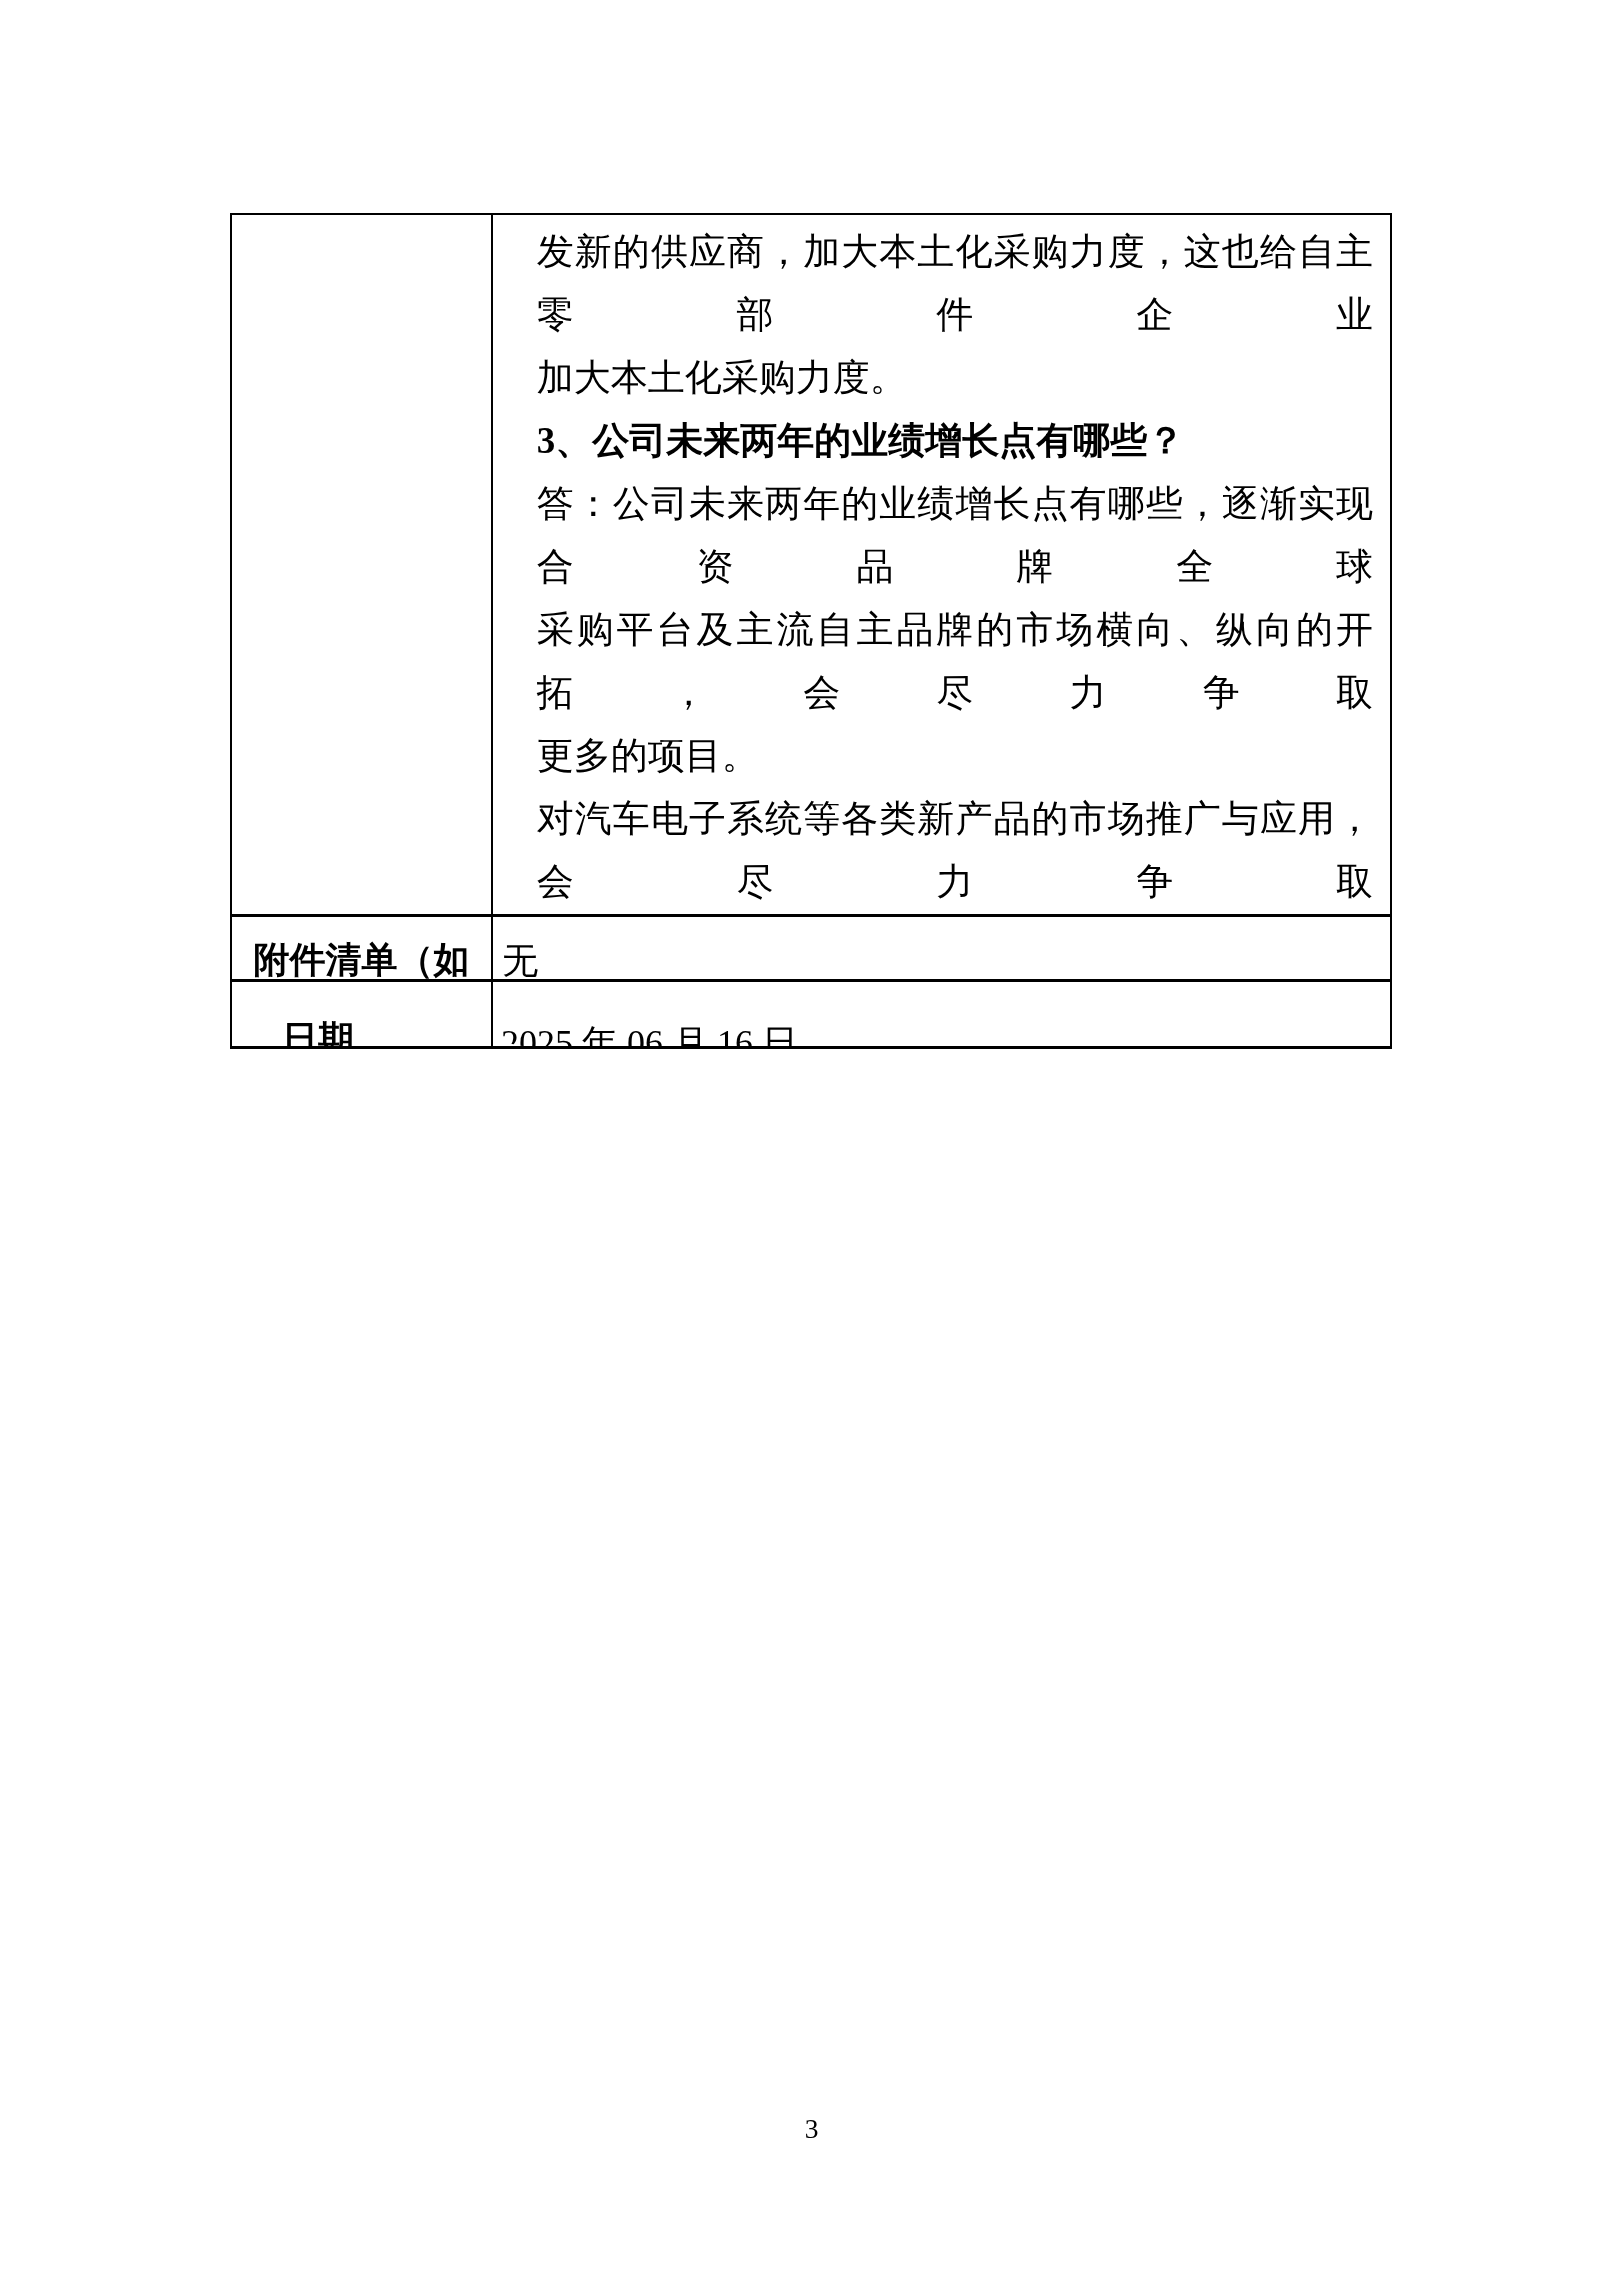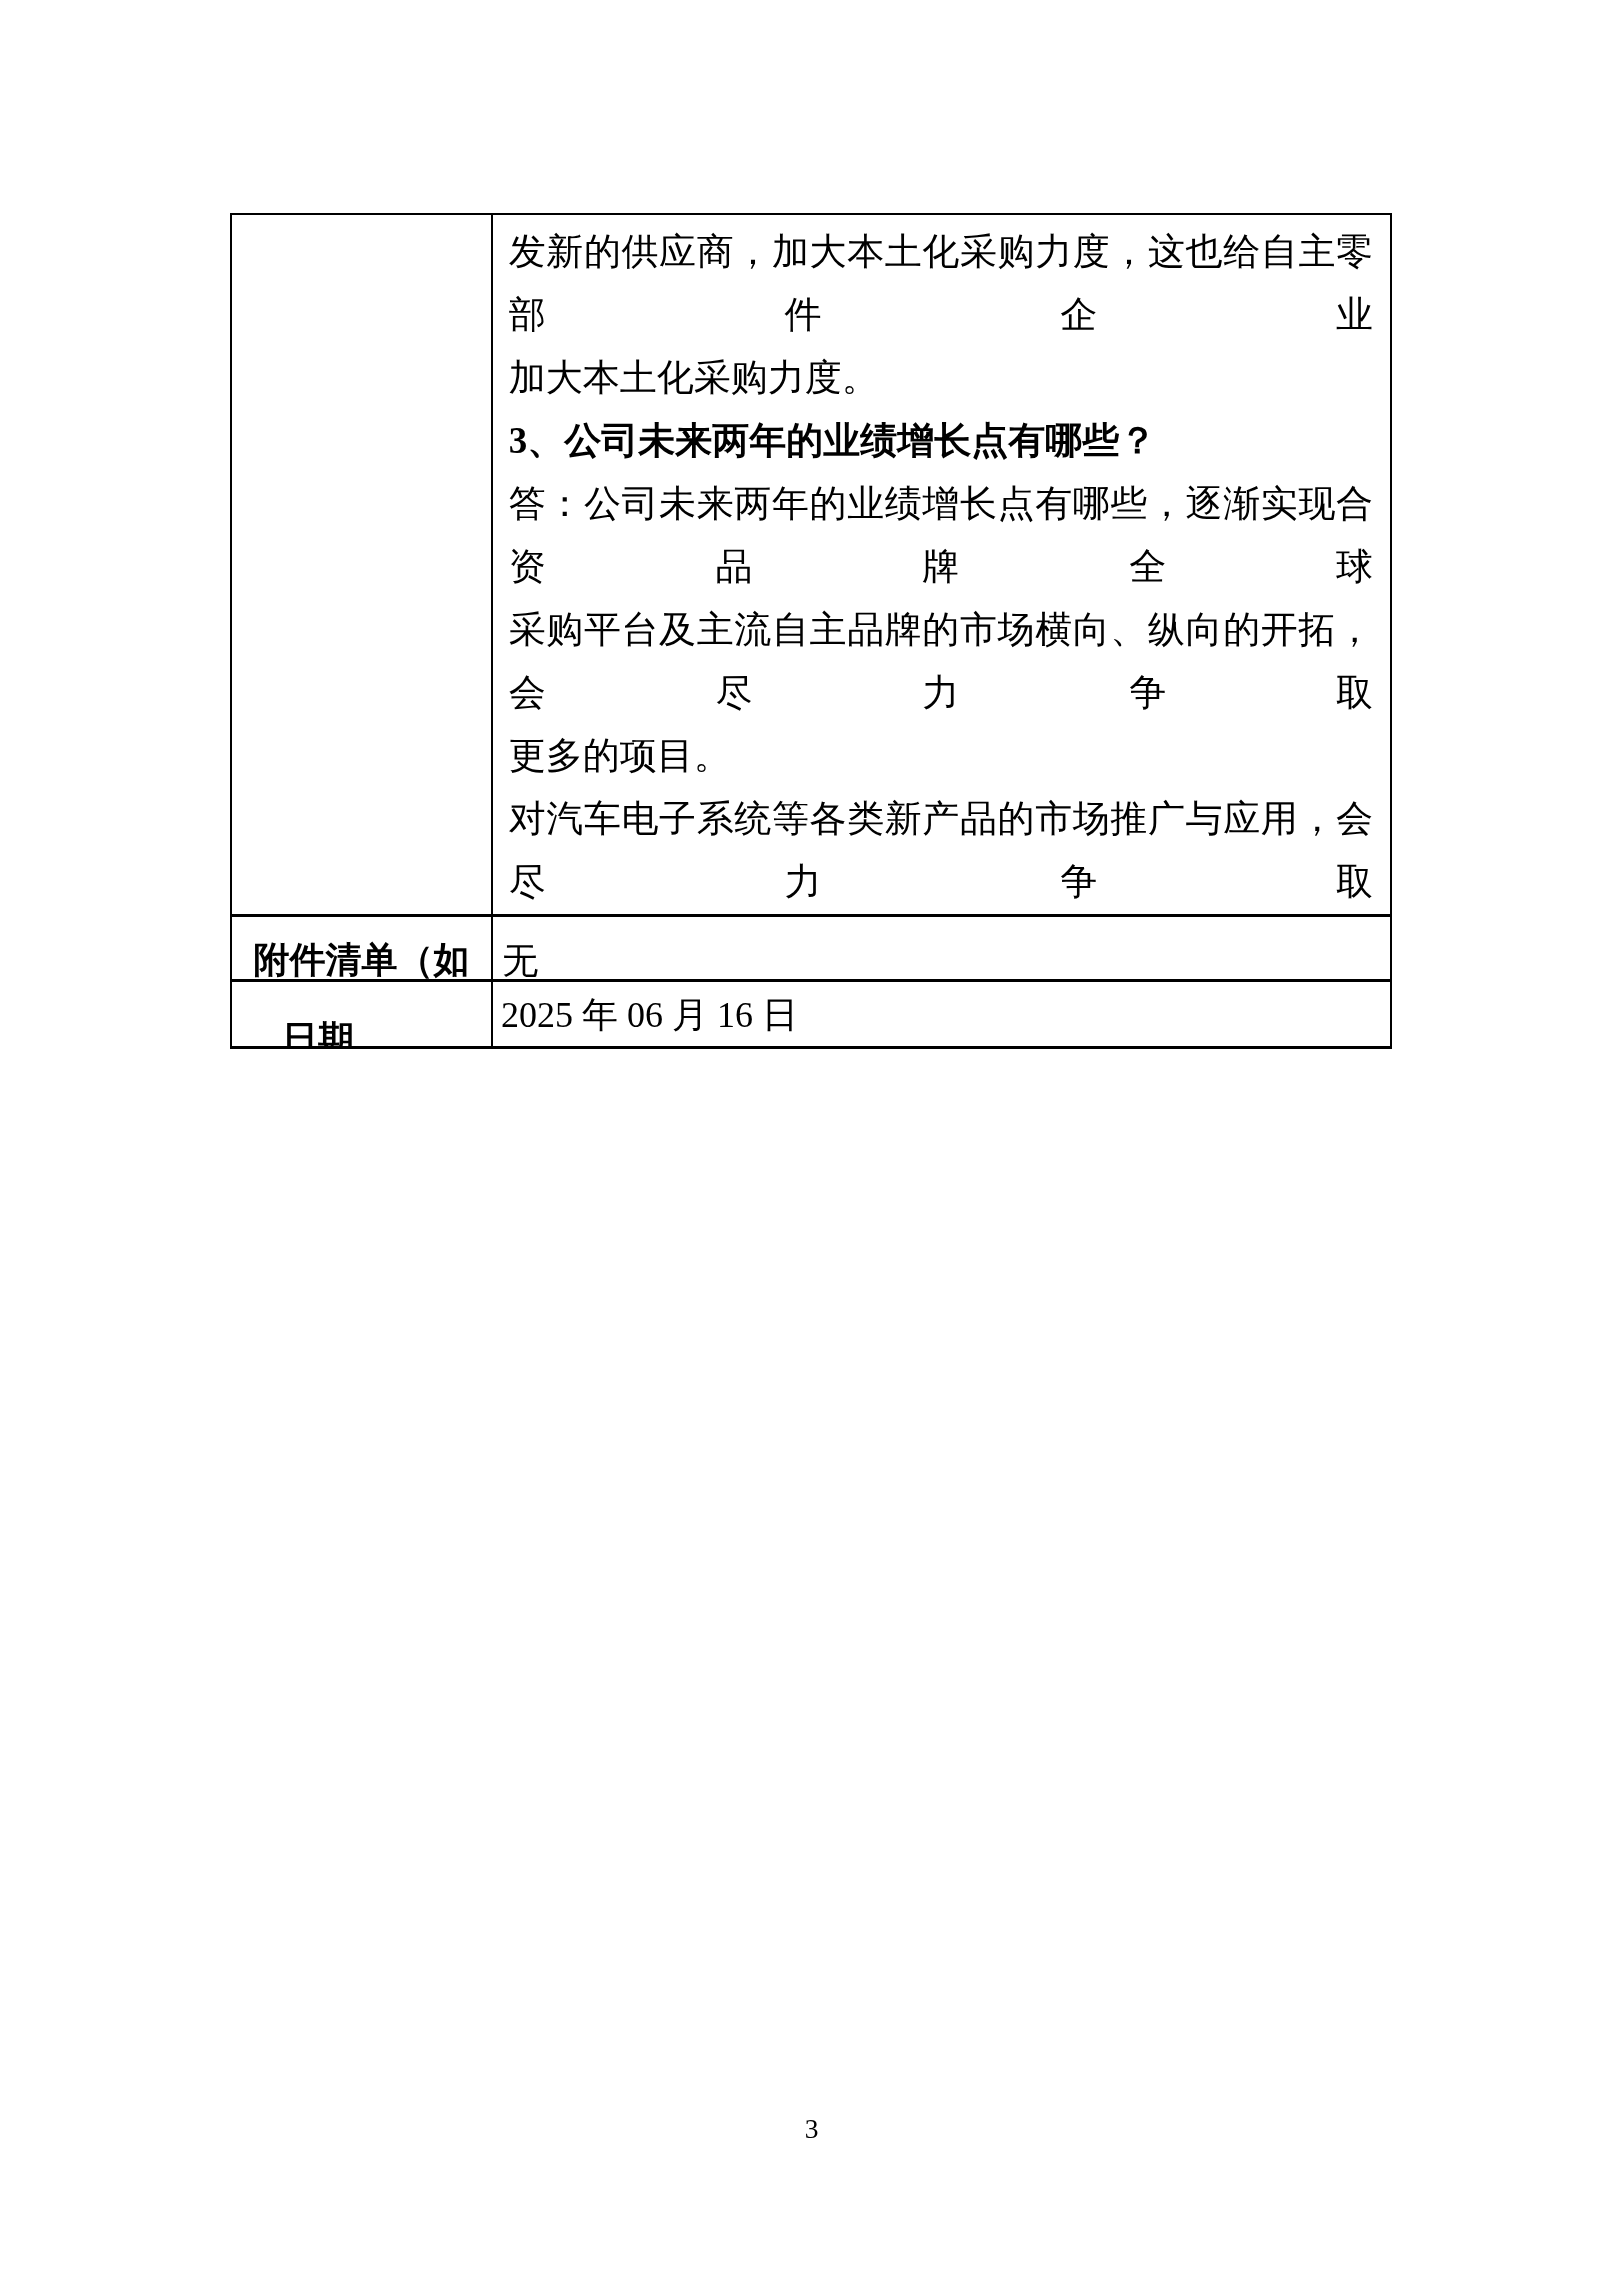--- a/index.html
+++ b/index.html
@@ -23,21 +23,21 @@
     width: 1162px;
     box-sizing: border-box;
     border: 2px solid #000000;
     border-bottom-width: 3.3px;
   }
   .row {
     display: flex;
     align-items: stretch;
     box-sizing: border-box;
   }
-  .row-main   { height: 699px; }
+  .row-main   { height: 699px; gap: 28px; }
   .row-attach { height: 65px;  border-top: 3.3px solid #000000; }
   .row-date   { height: 67px; border-top: 3.3px solid #000000; }
   .cell-left {
     flex: 0 0 261px;
     box-sizing: border-box;
     border-right: 2px solid #000000;
     overflow: hidden;
   }
   .cell-right {
     flex: 1 1 auto;
@@ -63,21 +63,21 @@
     line-height: 39px;
     font-weight: 700;
   }
   .attach-label { padding-top: 23.6px; text-align: center; }
   .date-label   { padding-top: 38px; padding-left: 50px; }
   .value-cell {
     font-size: 36px;
     line-height: 39px;
   }
   .attach-value { padding-top: 25px; padding-left: 9.2px; }
-  .date-value   { padding-top: 14px; padding-left: 7.9px; border-radius: 30px; }
+  .date-value   { padding-top: 42px; padding-left: 7.9px; border-radius: 30px; }
   .page-number {
     position: absolute;
     left: 0;
     top: 2114px;
     width: 100%;
     text-align: center;
     font-size: 27.5px;
     line-height: 30px;
   }
 </style>

